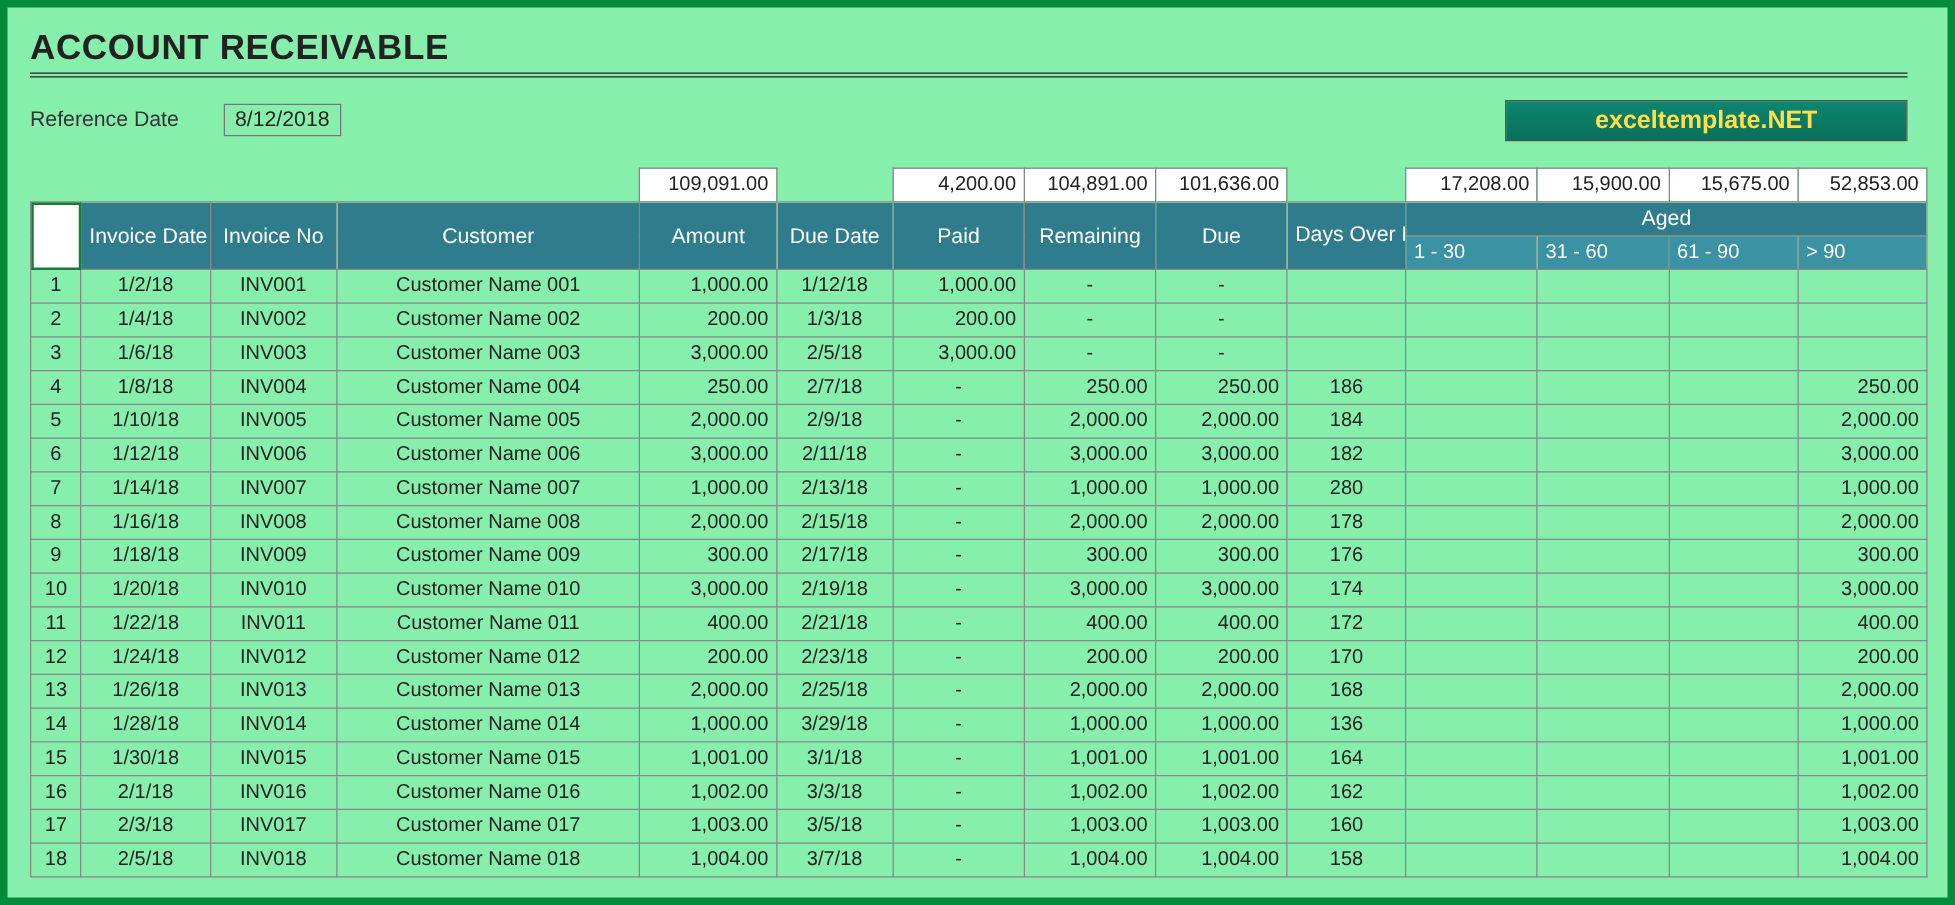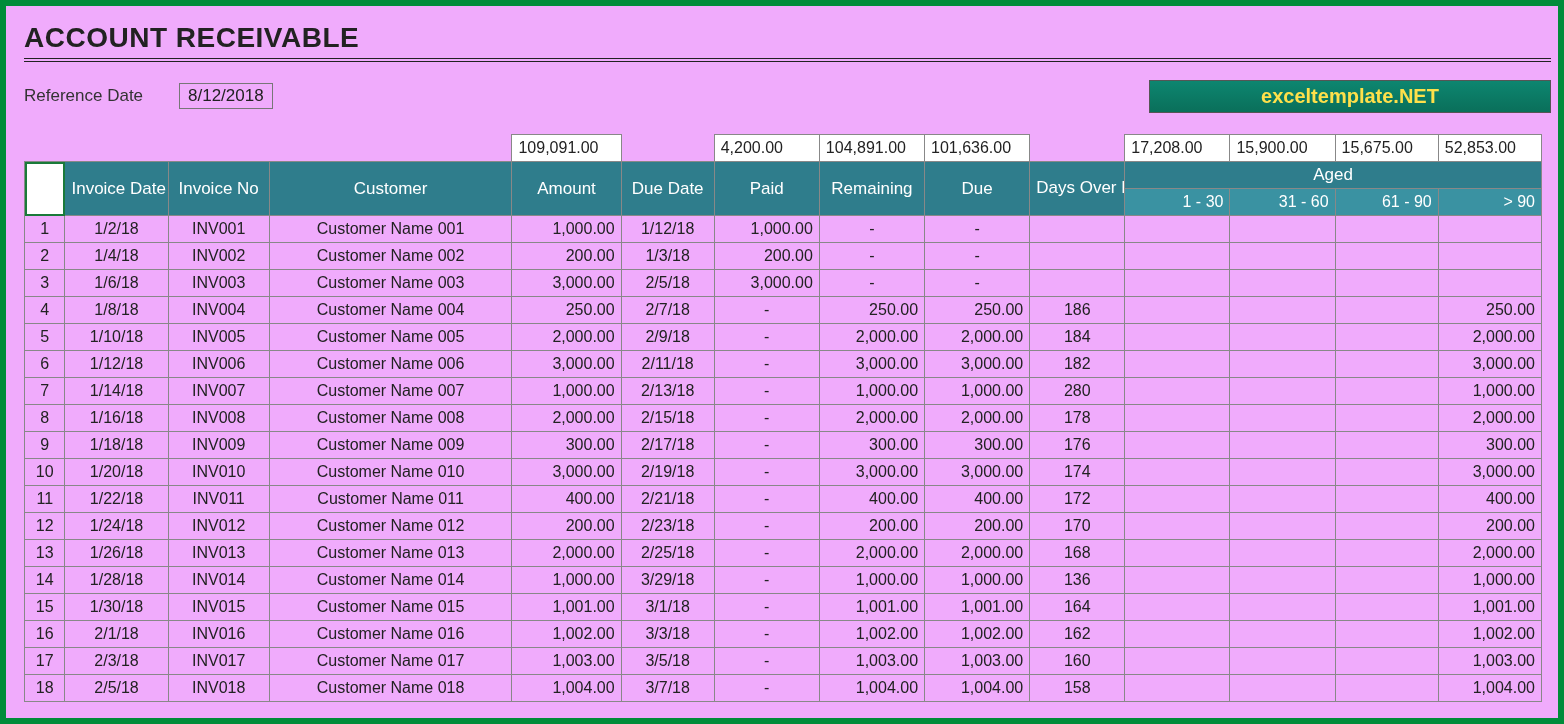--- a/index.html
+++ b/index.html
@@ -6,24 +6,24 @@
   body {
     margin: 0;
     padding: 6px;
     background: #008c3a;
     font-family: "Segoe UI", Arial, sans-serif;
     width: 1564px;
     height: 724px;
     overflow: hidden;
   }
   .sheet {
-    background: #f0abfc;
+    background: #86efac;
     width: 100%;
     height: 100%;
-    padding: 10px 7px 0 18px;
+    padding: 10px 32px 0 18px;
     overflow: hidden;
   }
   .title {
     font-size: 28px;
     font-weight: 700;
     letter-spacing: .5px;
     color: #222;
     margin: 6px 0 4px 0;
   }
   .dbl-rule {
@@ -52,54 +52,55 @@
     text-align: right;
   }
   .brand {
     margin-left: auto;
     background: #0b7a62;
     background: linear-gradient(#0d8670,#0a6f5a);
     color: #ffe04a;
     font-weight: 700;
     font-size: 20px;
     padding: 4px 0;
-    width: 402px;
+    width: 322px;
     text-align: center;
     border: 1px solid #555;
   }
   table.grid {
     border-collapse: collapse;
     table-layout: fixed;
     width: 1518px;
     font-size: 16px;
     color: #222;
   }
   table.grid td, table.grid th {
     border: 1px solid #888;
     padding: 3px 6px;
     height: 27px;
     overflow: hidden;
     white-space: nowrap;
   }
   table.grid td.noborder, table.grid th.noborder { border: none; }
   .totcell {
+    text-align: right;
     background: #fff;
     border: 1px solid #888;
   }
   .hdr {
     background: #2f7d8c;
     color: #ffffff;
     text-align: center;
     font-weight: 400;
     font-size: 17px;
   }
   .hdr2 {
     background: #3a92a2;
     color: #ffffff;
-    text-align: right;
+    text-align: left;
     font-weight: 400;
   }
   .num { text-align: right; }
   .ctr { text-align: center; }
   .lft { text-align: center; }
   .sel {
     outline: 2px solid #1a7a3a;
     outline-offset: -2px;
     background: #fff;
   }

